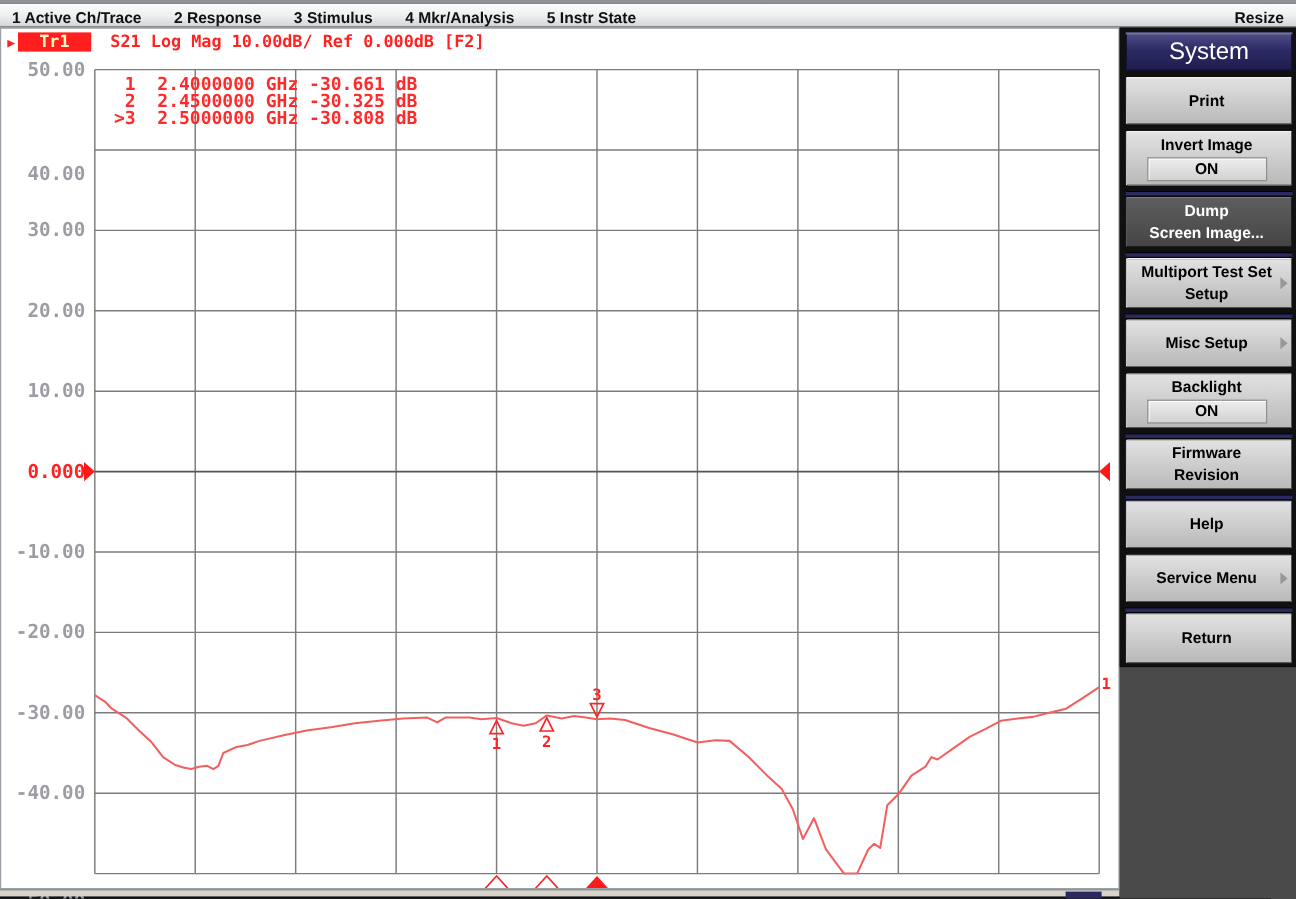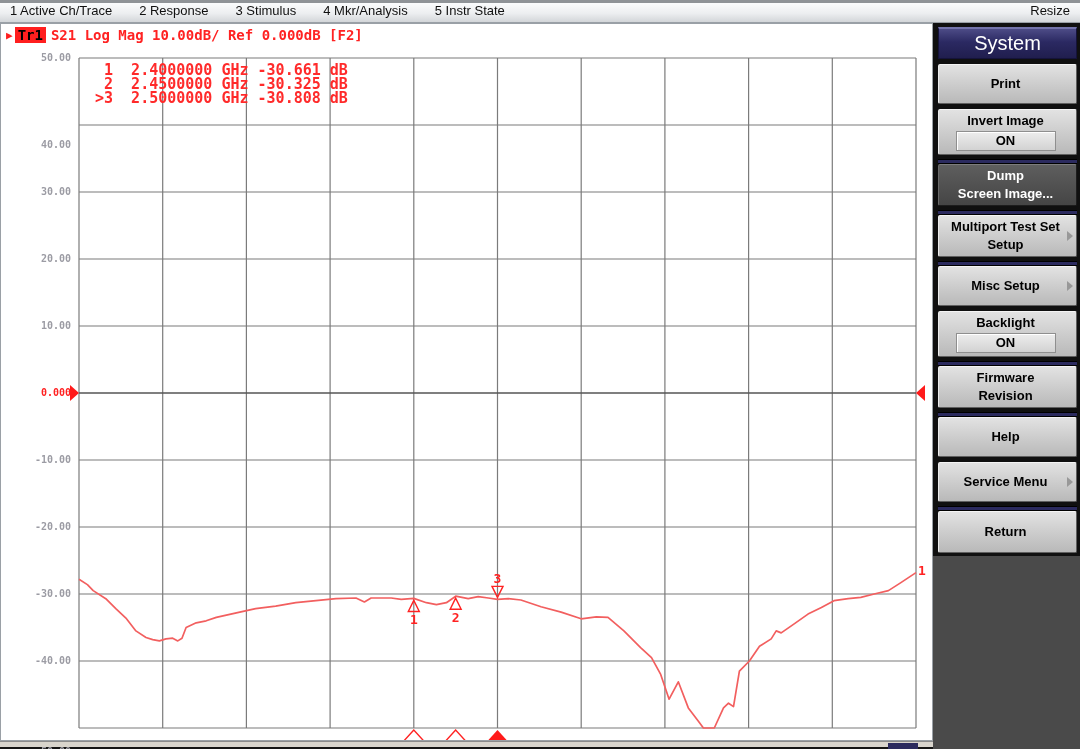--- a/index.html
+++ b/index.html
@@ -2,33 +2,33 @@
 <html><head>
 <meta charset="utf-8">
 <style>
   html,body{margin:0;padding:0;background:#181818;}
   .screen{position:relative;width:1080px;height:749px;background:#141414;overflow:hidden;
           font-family:"Liberation Sans",sans-serif;}
   
   .menubar{position:absolute;left:0;top:0;width:1080px;height:23px;box-sizing:border-box;
            background:linear-gradient(#fbfcfd 0%,#eceef0 55%,#d3d6d9 100%);
            border-top:3px solid #8f9397;border-bottom:1px solid #9aa0a6;
-           display:flex;align-items:flex-start;gap:27px;padding:0 10px;
-           font-size:13px;font-weight:400;color:#101010;}
+           display:flex;align-items:flex-end;gap:27px;padding:0 10px;
+           font-size:13px;font-weight:700;color:#101010;}
   .menubar .mitem{cursor:default;}
   .menubar .resize{margin-left:auto;}
   
   .panel{position:absolute;left:0;top:23px;width:933px;height:718px;box-sizing:border-box;
          background:#ffffff;border:1px solid #9aa0a6;}
   .trheader{position:absolute;left:5px;top:3px;display:flex;align-items:center;
             font-family:"DejaVu Sans Mono",monospace;font-size:14px;font-weight:700;color:#ff2222;}
   .trarrow{color:#ff1f1f;font-size:11px;margin-right:1px;}
-  .trbadge{background:#ff1f1f;color:#000000;padding:0 3px;margin:0 5px 0 1px;}
+  .trbadge{background:#ff1f1f;color:#fef9c3;padding:0 18px;margin:0 16px 0 1px;}
   .ylab{position:absolute;right:861px;width:70px;text-align:right;
-        font-family:"DejaVu Sans Mono",monospace;font-size:10px;font-weight:700;color:#9c9ca4;
+        font-family:"DejaVu Sans Mono",monospace;font-size:16px;font-weight:700;color:#9c9ca4;
         line-height:16px;}
   .ylab.ref{color:#ff2222;}
   .mreadout{position:absolute;left:94px;top:39px;font-family:"DejaVu Sans Mono",monospace;
             font-size:15px;font-weight:700;color:#ff2a2a;white-space:pre;line-height:14px;}
   svg.plot{position:absolute;left:0;top:0;width:931px;height:716px;}
   .bstrip{position:absolute;left:0;top:741px;width:933px;height:6px;background:#d8d4cc;
           border-top:1px solid #8a8a8a;box-sizing:border-box;}
   .bnavy{position:absolute;left:888px;top:743px;width:30px;height:6px;background:#2b2a5e;}
   
   .sidebar{position:absolute;left:933px;top:23px;width:147px;height:726px;background:#4a4a4a;

